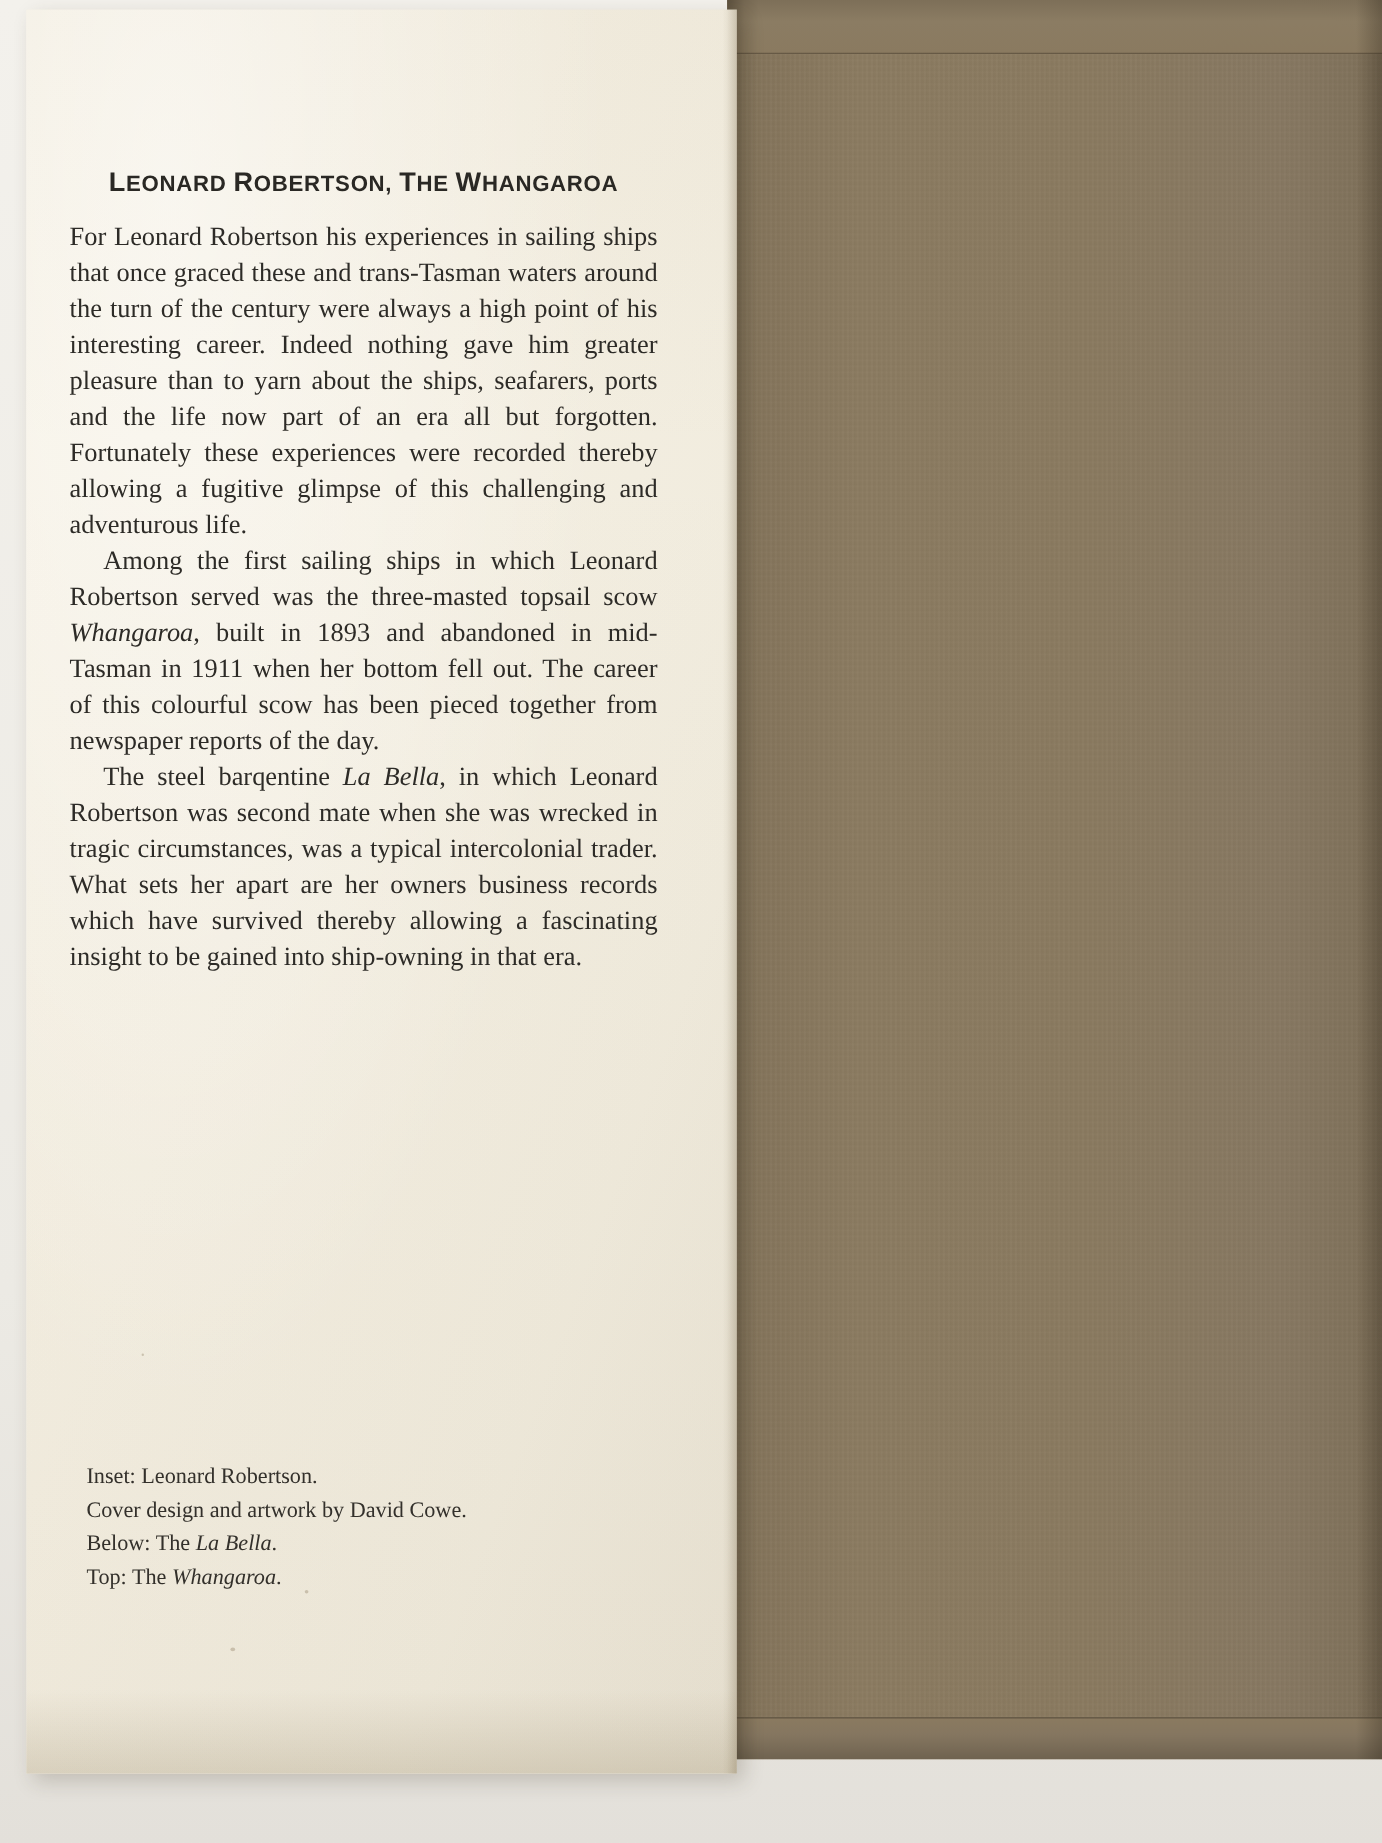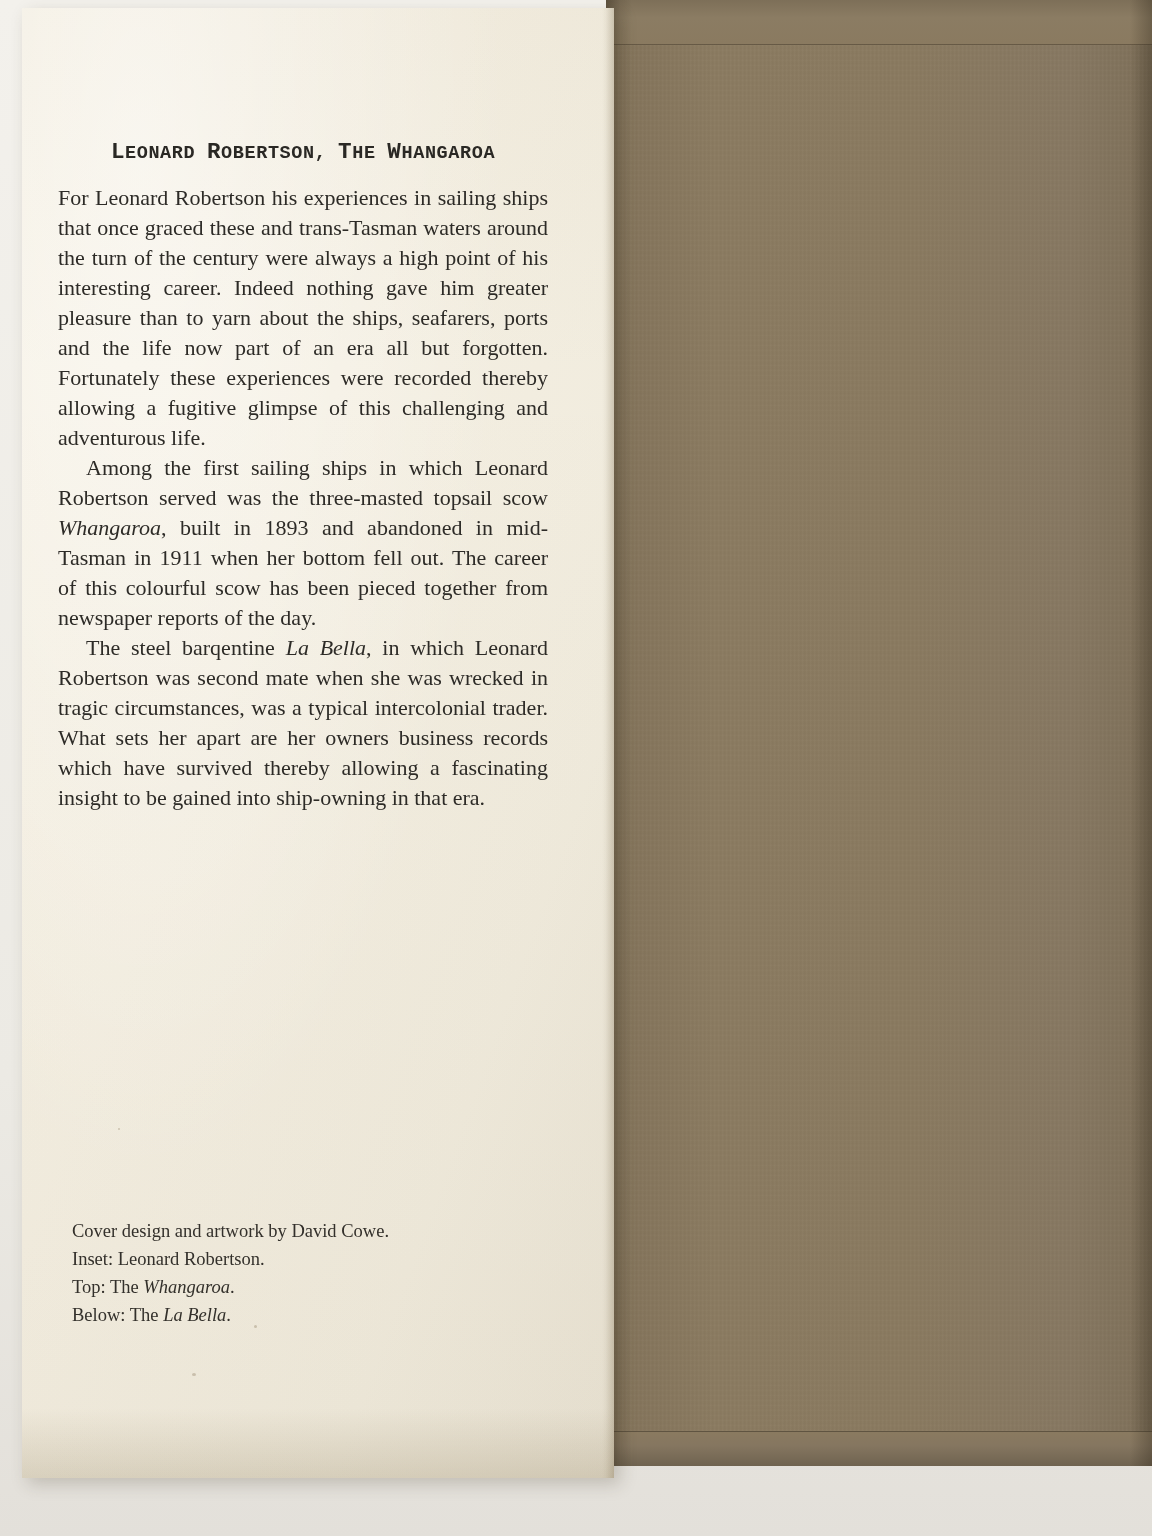--- a/index.html
+++ b/index.html
@@ -107,21 +107,21 @@
   
   .textblock {
     position: absolute;
     left: 36px;
     top: 128px;
     width: 490px;
     color: #2c2a26;
   }
 
   .headline {
-    font-family: Liberation Mono, monospace;
+    font-family: Liberation Sans, sans-serif;
     font-size: 22.5px;
     letter-spacing: 0.6px;
     line-height: 1.42;
     text-align: center;
     margin: 0 0 14px 0;
     color: #2a2824;
   }
   .headline .small-caps {
     font-size: 18.5px;
   }
@@ -198,20 +198,20 @@
         <span class="small-caps"><span style="font-size:1.22em">L</span>EONARD <span style="font-size:1.22em">R</span>OBERTSON, <span style="font-size:1.22em">T</span>HE <span style="font-size:1.22em">W</span>HANGAROA</span>
       </h1>
 
       <p class="body">For Leonard Robertson his experiences in sailing ships that once graced these and trans-Tasman waters around the turn of the century were always a high point of his interesting career. Indeed nothing gave him greater pleasure than to yarn about the ships, seafarers, ports and the life now part of an era all but forgotten. Fortunately these experiences were recorded thereby allowing a fugitive glimpse of this challenging and adventurous life.</p>
       <p class="body">Among the first sailing ships in which Leonard Robertson served was the three-masted topsail scow <i>Whangaroa</i>, built in 1893 and abandoned in mid-Tasman in 1911 when her bottom fell out. The career of this colourful scow has been pieced together from newspaper reports of the day.</p>
       <p class="body">The steel barqentine <i>La Bella</i>, in which Leonard Robertson was second mate when she was wrecked in tragic circumstances, was a typical intercolonial trader. What sets her apart are her owners business records which have survived thereby allowing a fascinating insight to be gained into ship-owning in that era.</p>
 
     </div>
 
     <div class="credits">
+      <div>Inset: Leonard Robertson.</div>
       <div>Cover design and artwork by David Cowe.</div>
-      <div>Inset: Leonard Robertson.</div>
+      <div>Below: The <i>La Bella</i>.</div>
       <div>Top: The <i>Whangaroa</i>.</div>
-      <div>Below: The <i>La Bella</i>.</div>
     </div>
   </div>
 
 </div>
 
 </body></html>

